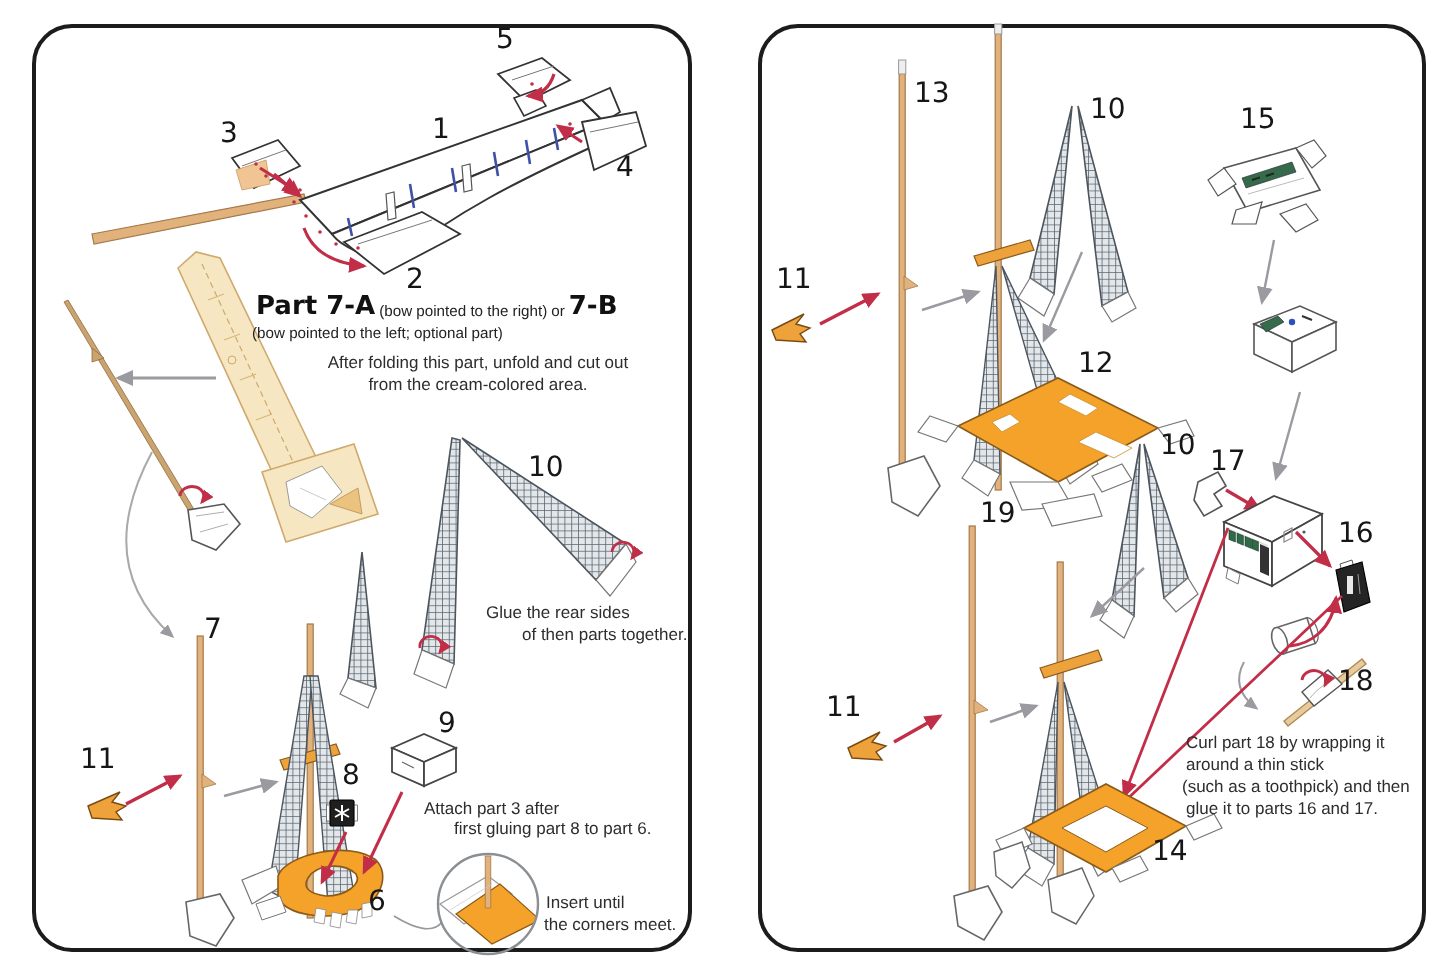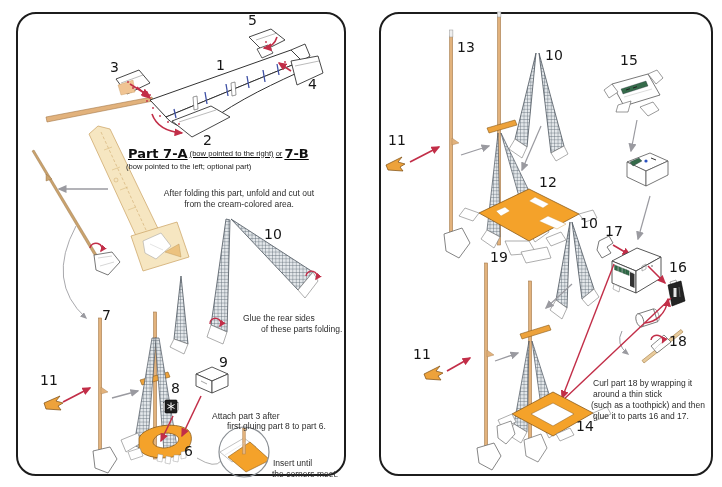--- a/index.html
+++ b/index.html
@@ -3,23 +3,23 @@
 <meta charset="utf-8">
 <style>
   html,body{margin:0;padding:0;background:#fff;}
   .canvas{position:relative;width:722px;height:487px;background:#fff;overflow:hidden;
           font-family:"Liberation Sans",sans-serif;}
   .panel{position:absolute;border:2px solid #1c1c1c;border-radius:20px;background:#fff;}
   #panel-left{left:16px;top:12px;width:326px;height:460px;}
   #panel-right{left:379px;top:12px;width:330px;height:460px;}
   svg.art{position:absolute;left:0;top:0;}
   .plabel{position:absolute;font:400 14px/1 "DejaVu Sans",sans-serif;color:#161616;white-space:nowrap;}
-  .note{position:absolute;font:400 8.5px/10.5px "Liberation Sans",sans-serif;color:#2d2d2d;white-space:nowrap;margin-top:12px;}
+  .note{position:absolute;font:400 8.5px/10.5px "Liberation Sans",sans-serif;color:#2d2d2d;white-space:nowrap;}
   .note.center{text-align:center;white-space:normal;}
-  .h-line1{position:absolute;display:flex;align-items:center;gap:2px;white-space:nowrap;text-decoration:underline;}
+  .h-line1{position:absolute;display:flex;align-items:flex-end;gap:2px;white-space:nowrap;}
   .h-bold{font:700 13px/1 "DejaVu Sans",sans-serif;color:#111;}
   .h-small{font:400 7.6px/1 "Liberation Sans",sans-serif;color:#222;}
   .h-line2{position:absolute;width:196px;text-align:left;font:400 7.6px/1 "Liberation Sans",sans-serif;color:#222;}
 </style>
 </head>
 <body>
 
 <div class="canvas">
 
   <div class="panel" id="panel-left"></div>
@@ -358,21 +358,21 @@
     <span class="h-small">or</span>
     <span class="h-bold">7-B</span>
   </div>
   <div class="h-line2" style="left:126px;top:163px">(bow pointed to the left; optional part)</div>
 
   <div class="note center" style="left:139px;top:176px;width:200px">
     <span>After folding this part, unfold and cut out</span><br>
     <span>from the cream-colored area.</span>
   </div>
   <span class="note" style="left:243px;top:301px">Glue the rear sides</span>
-  <span class="note" style="left:261px;top:312px">of these parts folding.</span>
+  <span class="note" style="left:261px;top:312px">of then parts together.</span>
   <span class="note" style="left:212px;top:399px">Attach part 3 after</span>
   <span class="note" style="left:227px;top:409px">first gluing part 8 to part 6.</span>
   <span class="note" style="left:273px;top:446px">Insert until</span>
   <span class="note" style="left:272px;top:457px">the corners meet.</span>
 
   <span class="plabel" style="left:457px;top:40px">13</span>
   <span class="plabel" style="left:545px;top:48px">10</span>
   <span class="plabel" style="left:620px;top:53px">15</span>
   <span class="plabel" style="left:388px;top:133px">11</span>
   <span class="plabel" style="left:539px;top:175px">12</span>

